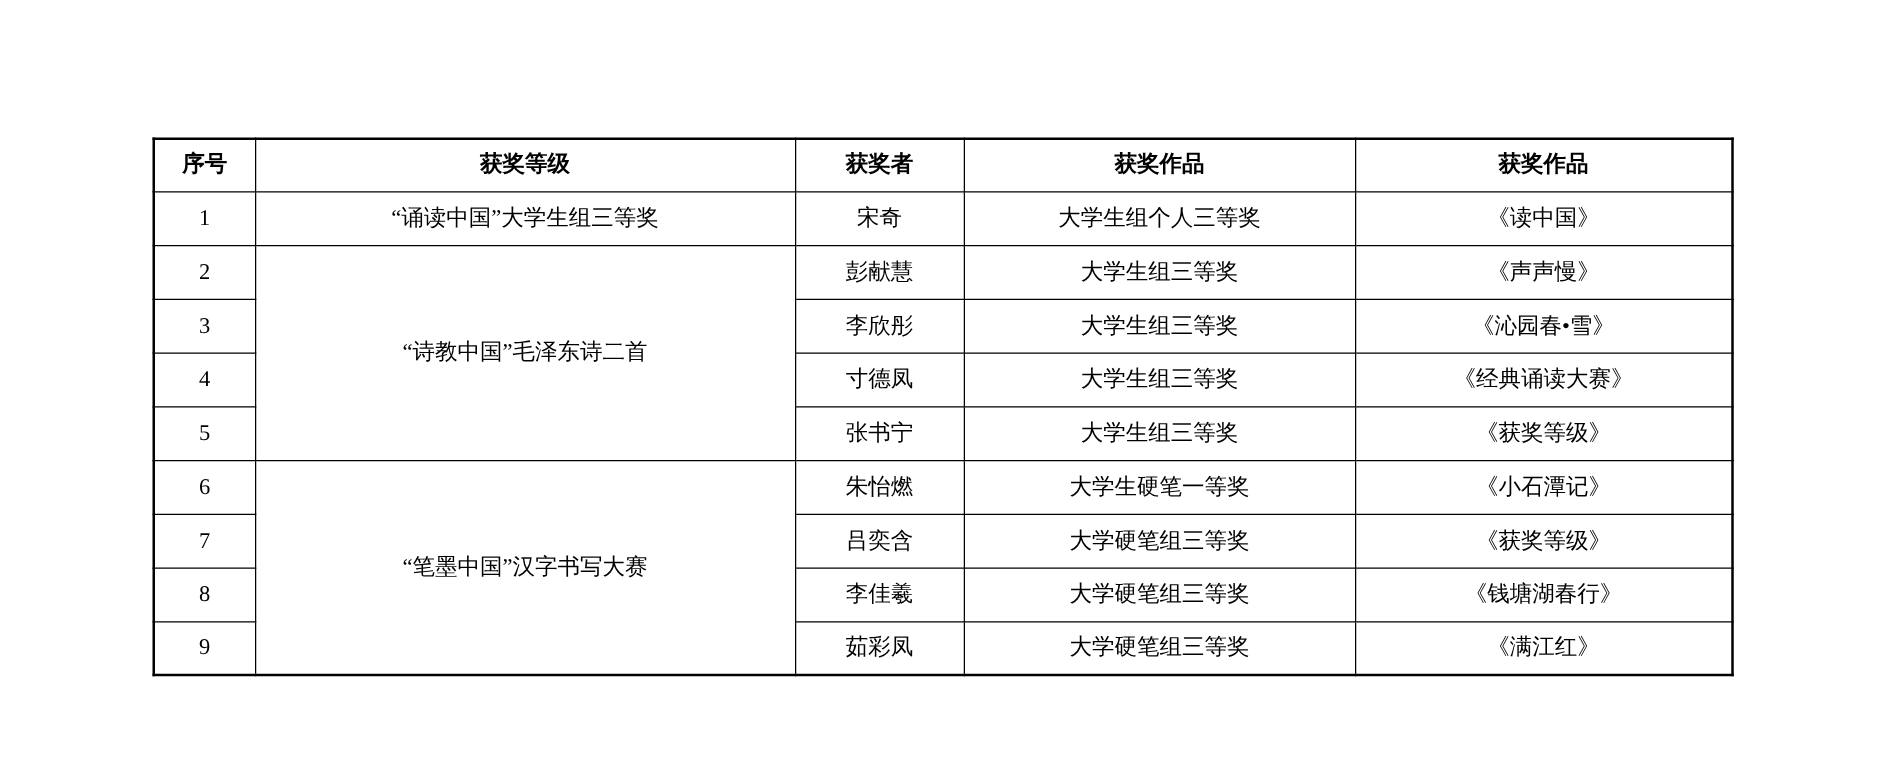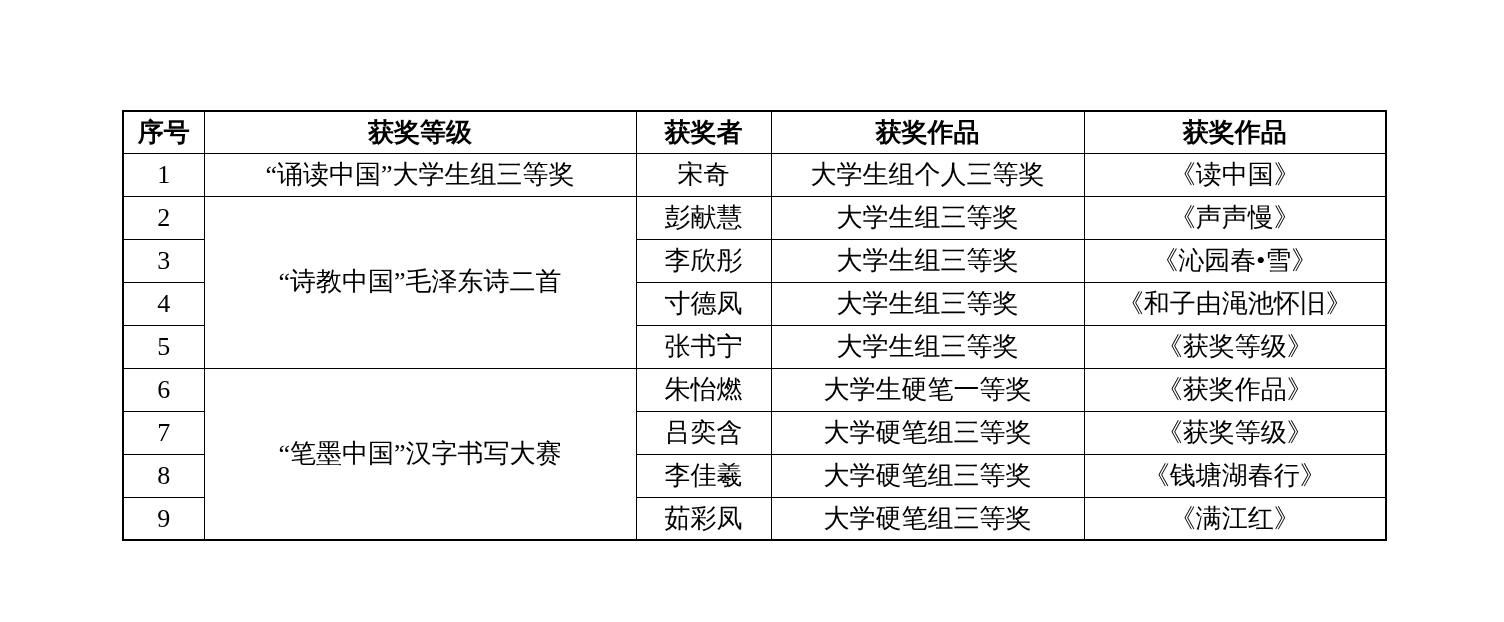--- a/index.html
+++ b/index.html
@@ -23,21 +23,21 @@
     border-collapse: collapse;
     table-layout: fixed;
     border: 2.5px solid #000000;
   }
   table.awards th,
   table.awards td {
     border: 1.5px solid #000000;
     text-align: center;
     vertical-align: middle;
     padding: 0 4px;
-    font-size: 26px;
+    font-size: 18px;
     line-height: 1.2;
     font-family: "Liberation Serif", "DejaVu Serif", serif;
     overflow: hidden;
     white-space: nowrap;
   }
   table.awards thead tr { height: 42px; }
   table.awards tbody tr { height: 43px; }
   table.awards th { font-weight: 700; }
   table.awards td { font-weight: 400; }
   col.c-no     { width: 81px; }
@@ -85,34 +85,34 @@
         <tr>
           <td>3</td>
           <td>李欣彤</td>
           <td>大学生组三等奖</td>
           <td>《沁园春•雪》</td>
         </tr>
         <tr>
           <td>4</td>
           <td>寸德凤</td>
           <td>大学生组三等奖</td>
-          <td>《和子由渑池怀旧》</td>
+          <td>《经典诵读大赛》</td>
         </tr>
         <tr>
           <td>5</td>
           <td>张书宁</td>
           <td>大学生组三等奖</td>
           <td>《获奖等级》</td>
         </tr>
         <tr>
           <td>6</td>
           <td rowspan="4">“笔墨中国”汉字书写大赛</td>
           <td>朱怡燃</td>
           <td>大学生硬笔一等奖</td>
-          <td>《获奖作品》</td>
+          <td>《小石潭记》</td>
         </tr>
         <tr>
           <td>7</td>
           <td>吕奕含</td>
           <td>大学硬笔组三等奖</td>
           <td>《获奖等级》</td>
         </tr>
         <tr>
           <td>8</td>
           <td>李佳羲</td>

